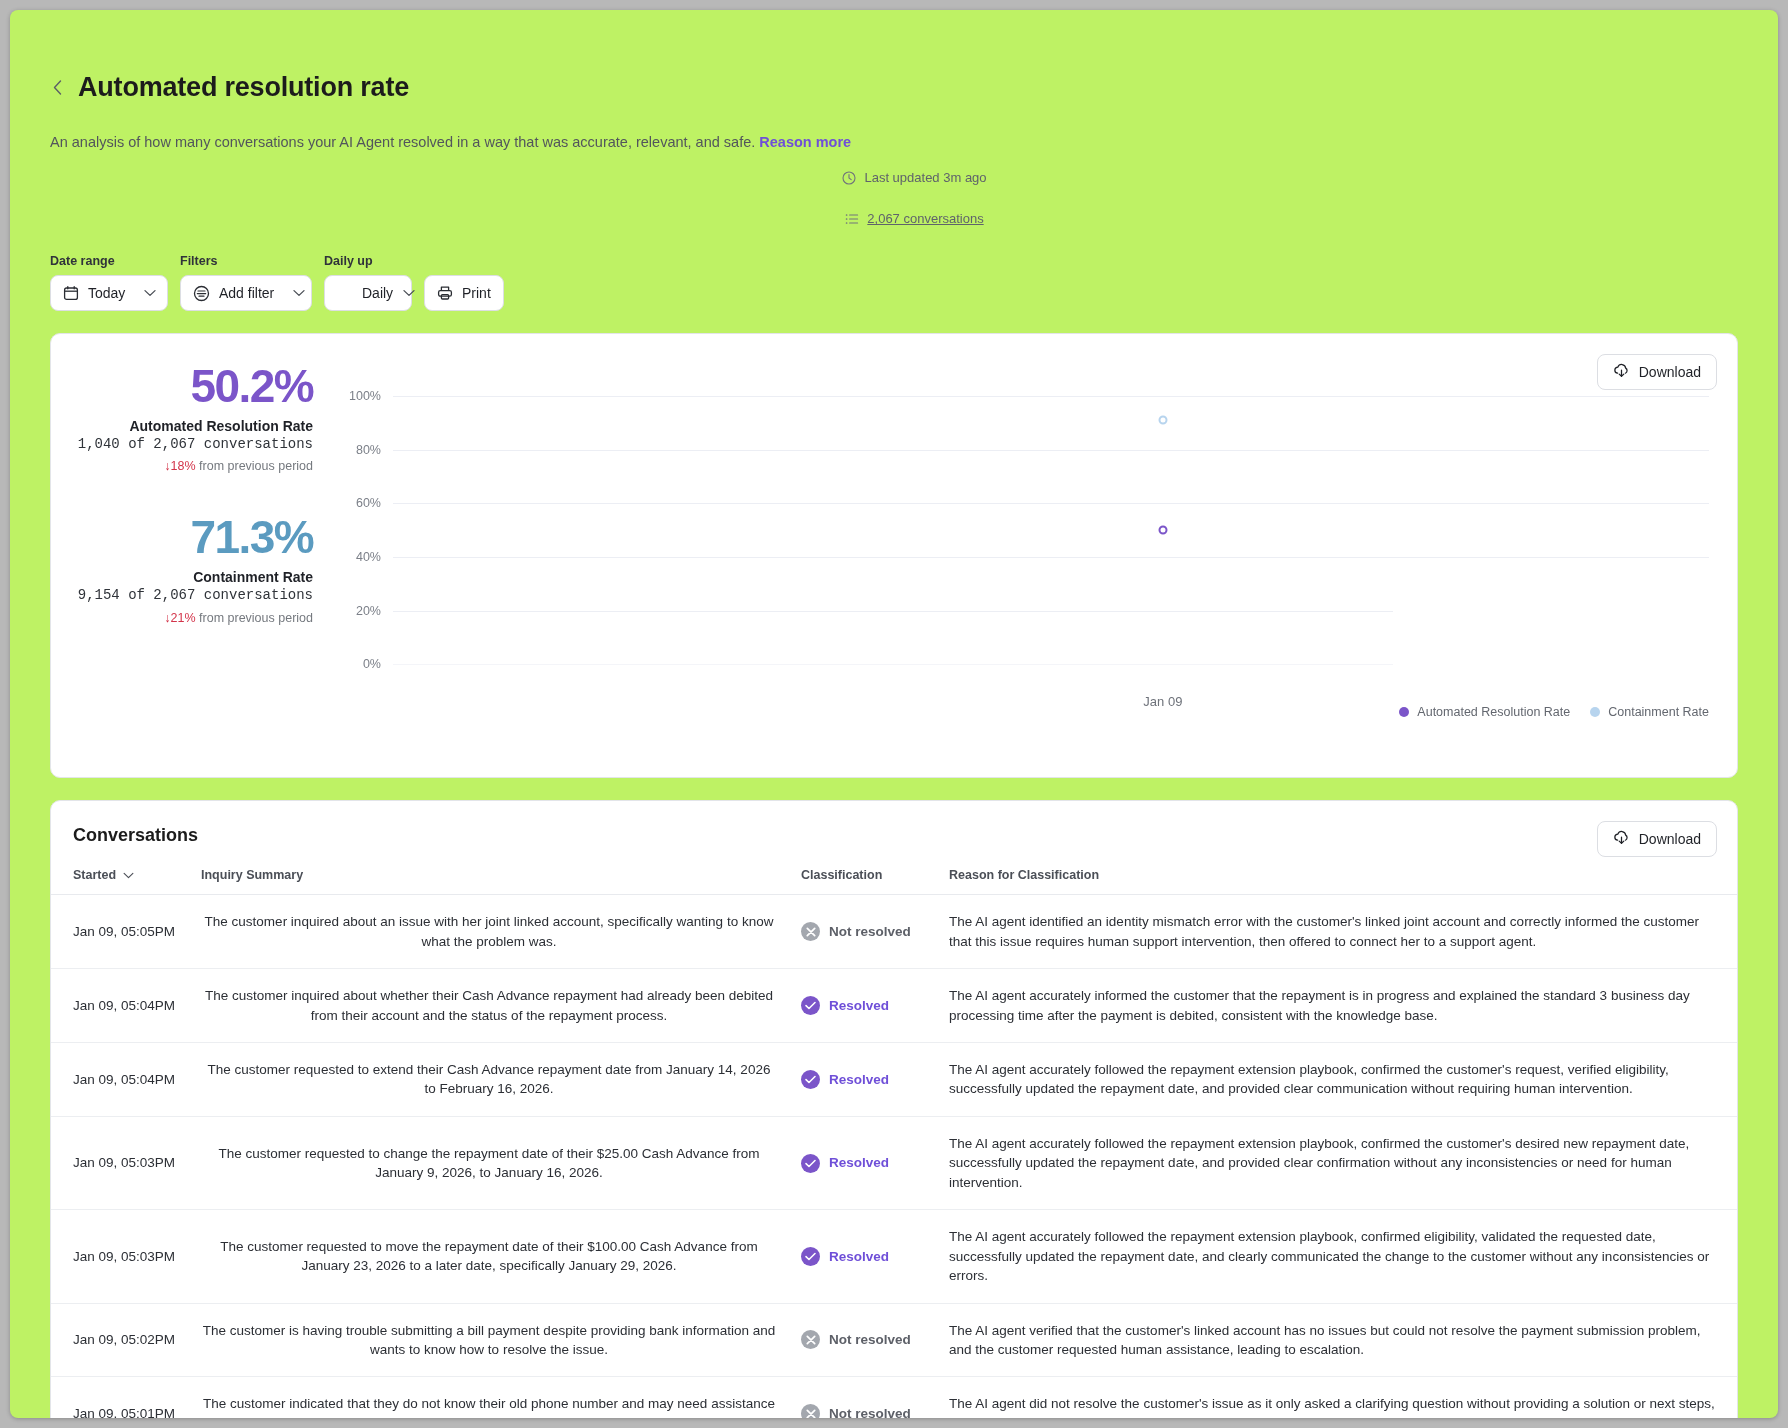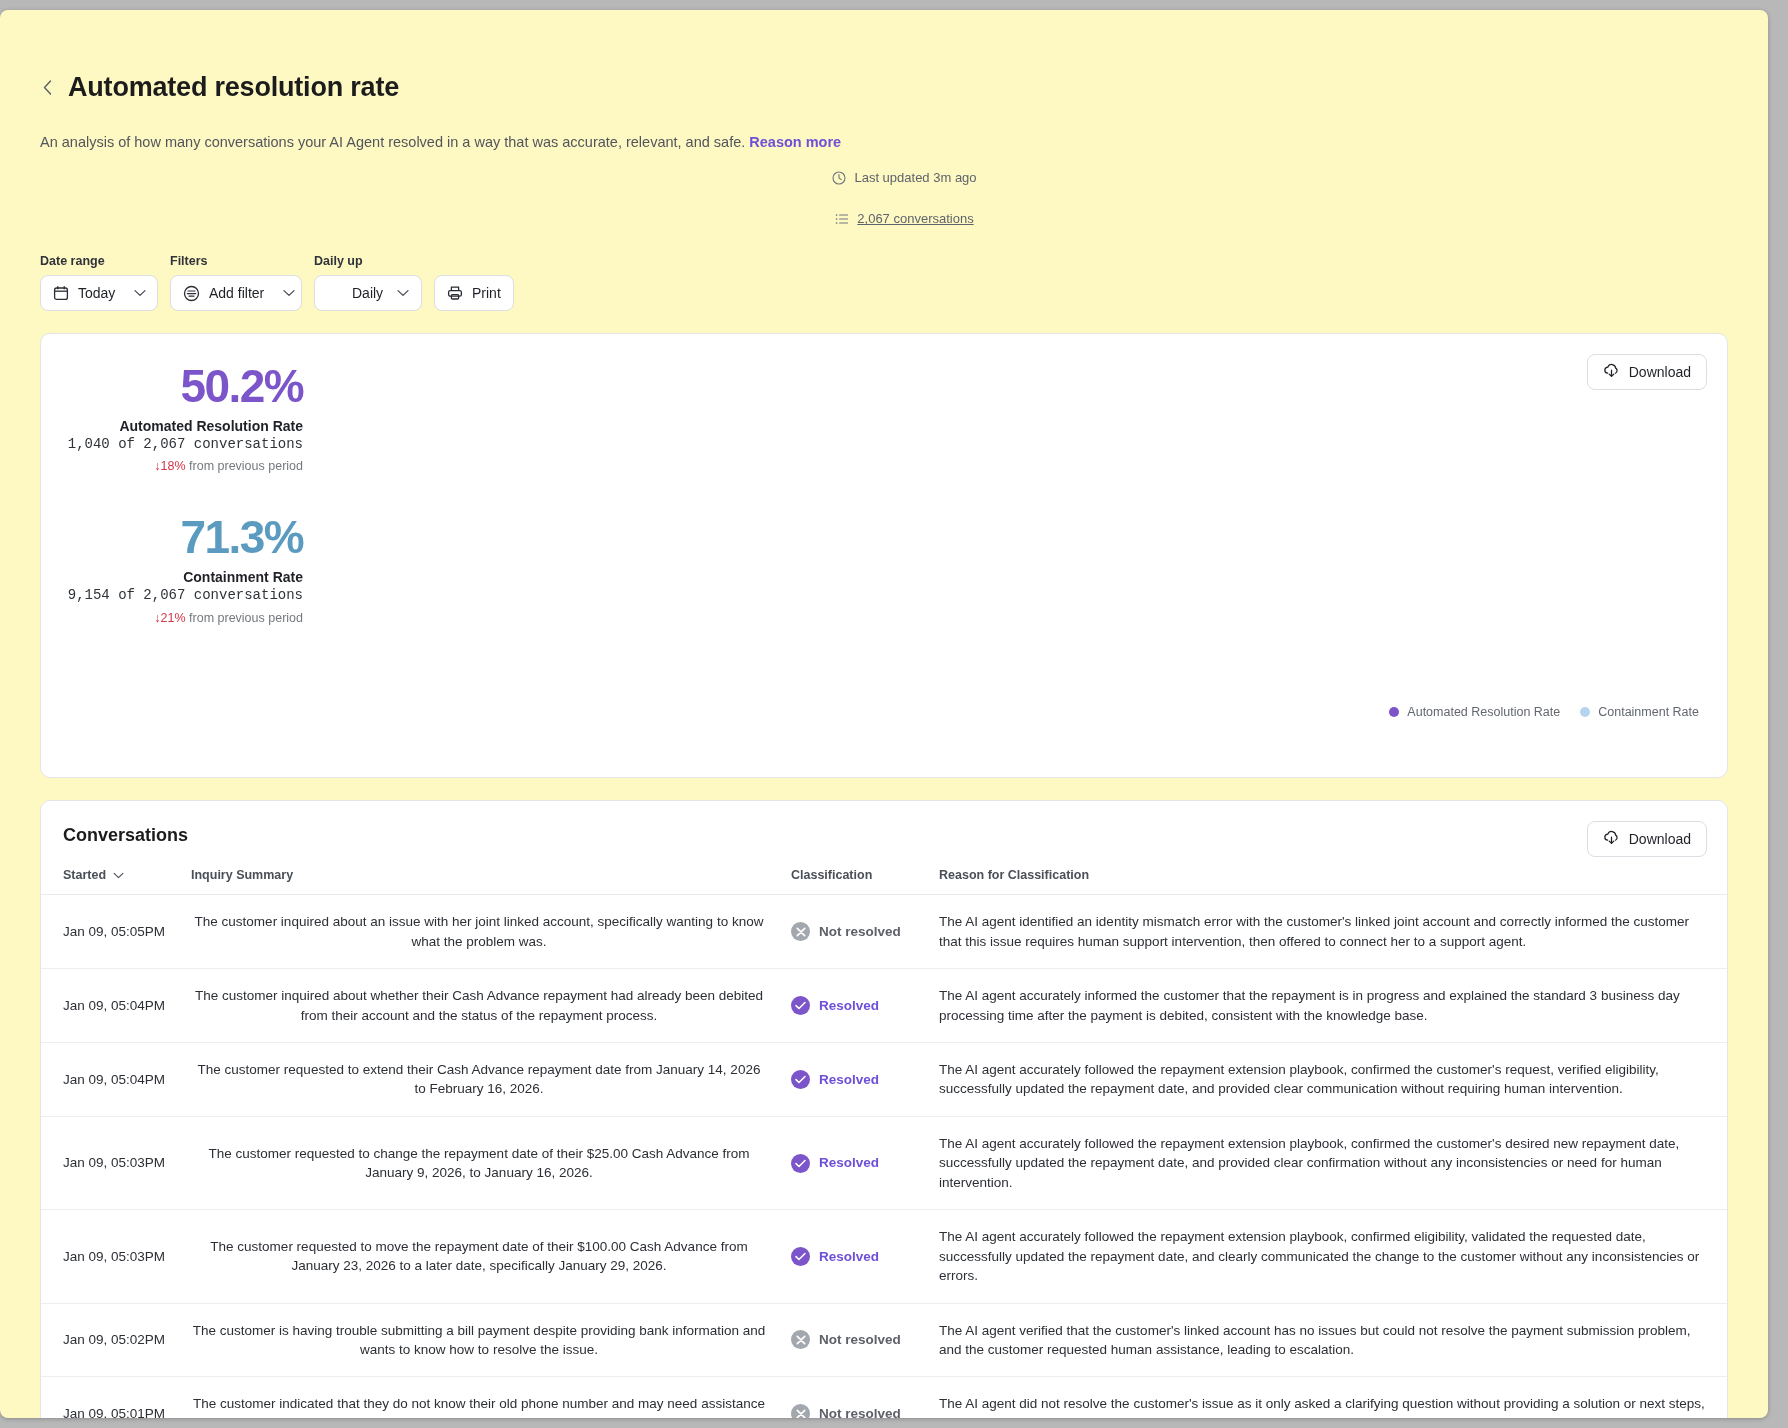--- a/index.html
+++ b/index.html
@@ -4,23 +4,23 @@
 <style>
   * { box-sizing: border-box; margin: 0; padding: 0; }
   html, body {
     width: 1788px; height: 1428px;
     font-family: "Liberation Sans", sans-serif;
     background: #b8b8b8;
     overflow: hidden;
   }
   .window {
     position: absolute;
-    left: 0; top: 10px;
+    left: 10px; top: 10px;
     width: 1768px; height: 1408px;
-    background: #fef9c3;
+    background: #bef264;
     border-radius: 8px;
     overflow: hidden;
     box-shadow: 0 1px 4px rgba(0,0,0,.25);
   }
   .page {
     padding: 62px 0 0 40px;
     height: 100%;
     overflow: hidden;
   }
 
@@ -75,21 +75,21 @@
     gap: 9px;
     font-size: 14px;
     color: #1f2127;
     cursor: pointer;
     white-space: nowrap;
   }
   .ctl-btn .ico { display:flex; align-items:center; color:#2a2d33; }
   .ctl-btn .chev { margin-left: 10px; color:#494d55; display:flex; }
   .ctl-daterange { width: 118px; }
   .ctl-filters  { width: 132px; }
-  .ctl-rollup   { width: 108px; justify-content: space-between; gap:0;padding-left:37px; }
+  .ctl-rollup   { width: 88px; justify-content: space-between; gap:0;padding-left:37px; }
   .ctl-print    { }
 
   
   .card {
     margin-top: 22px;
     margin-right: 40px;
     border: 1px solid #e3e5e9;
     border-radius: 10px;
     background: #fff;
     position: relative;
@@ -303,20 +303,37 @@
         <div class="metric-name">Containment Rate</div>
         <div class="metric-sub">9,154 of 2,067 conversations</div>
         <div class="metric-delta">
           <b>↓<span>21%</span></b>
           <span>from previous period</span>
         </div>
       </div>
     </div>
 
     <div class="chart">
+      <div class="plot" id="plot">
+            <div class="gridline" style="top: 0px; width: 100%;"></div>
+            <div class="ytick" style="top: 0px;">100%</div>
+            <div class="gridline" style="top: 53.6px; width: 100%;"></div>
+            <div class="ytick" style="top: 53.6px;">80%</div>
+            <div class="gridline" style="top: 107.2px; width: 100%;"></div>
+            <div class="ytick" style="top: 107.2px;">60%</div>
+            <div class="gridline" style="top: 160.8px; width: 100%;"></div>
+            <div class="ytick" style="top: 160.8px;">40%</div>
+            <div class="gridline" style="top: 214.4px; width: 76%;"></div>
+            <div class="ytick" style="top: 214.4px;">20%</div>
+            <div class="gridline" style="top: 268px; width: 76%; background: rgb(244, 245, 249);"></div>
+            <div class="ytick" style="top: 268px;">0%</div>
+            <div class="dot" style="left: 58.5%; top: 133.464px; border-color: rgb(123, 85, 201);"></div>
+            <div class="dot" style="left: 58.5%; top: 24.12px; border-color: rgb(183, 212, 238);"></div>
+            <div class="xlabel" style="left: 58.5%; top: 298px;">Jan 09</div>
+          </div>
       <div class="legend" id="legend">
             <div class="legend-item">
               <span class="legend-swatch" style="background: rgb(123, 85, 201);"></span>
               <span>Automated Resolution Rate</span>
             </div>
             <div class="legend-item">
               <span class="legend-swatch" style="background: rgb(183, 212, 238);"></span>
               <span>Containment Rate</span>
             </div>
           </div>

